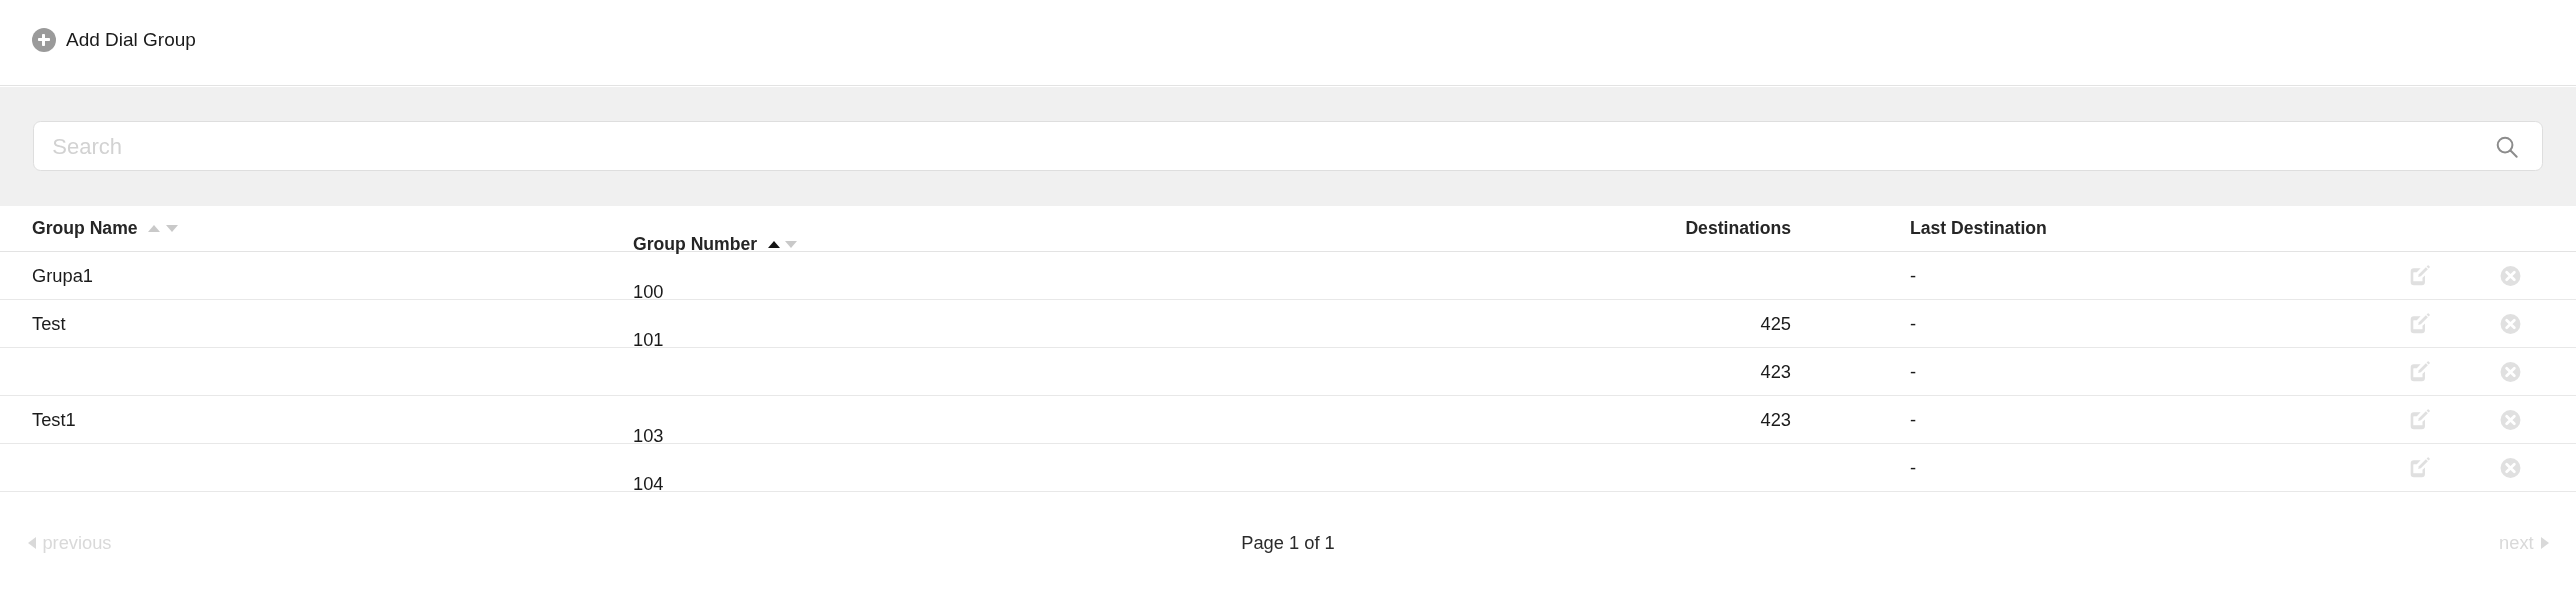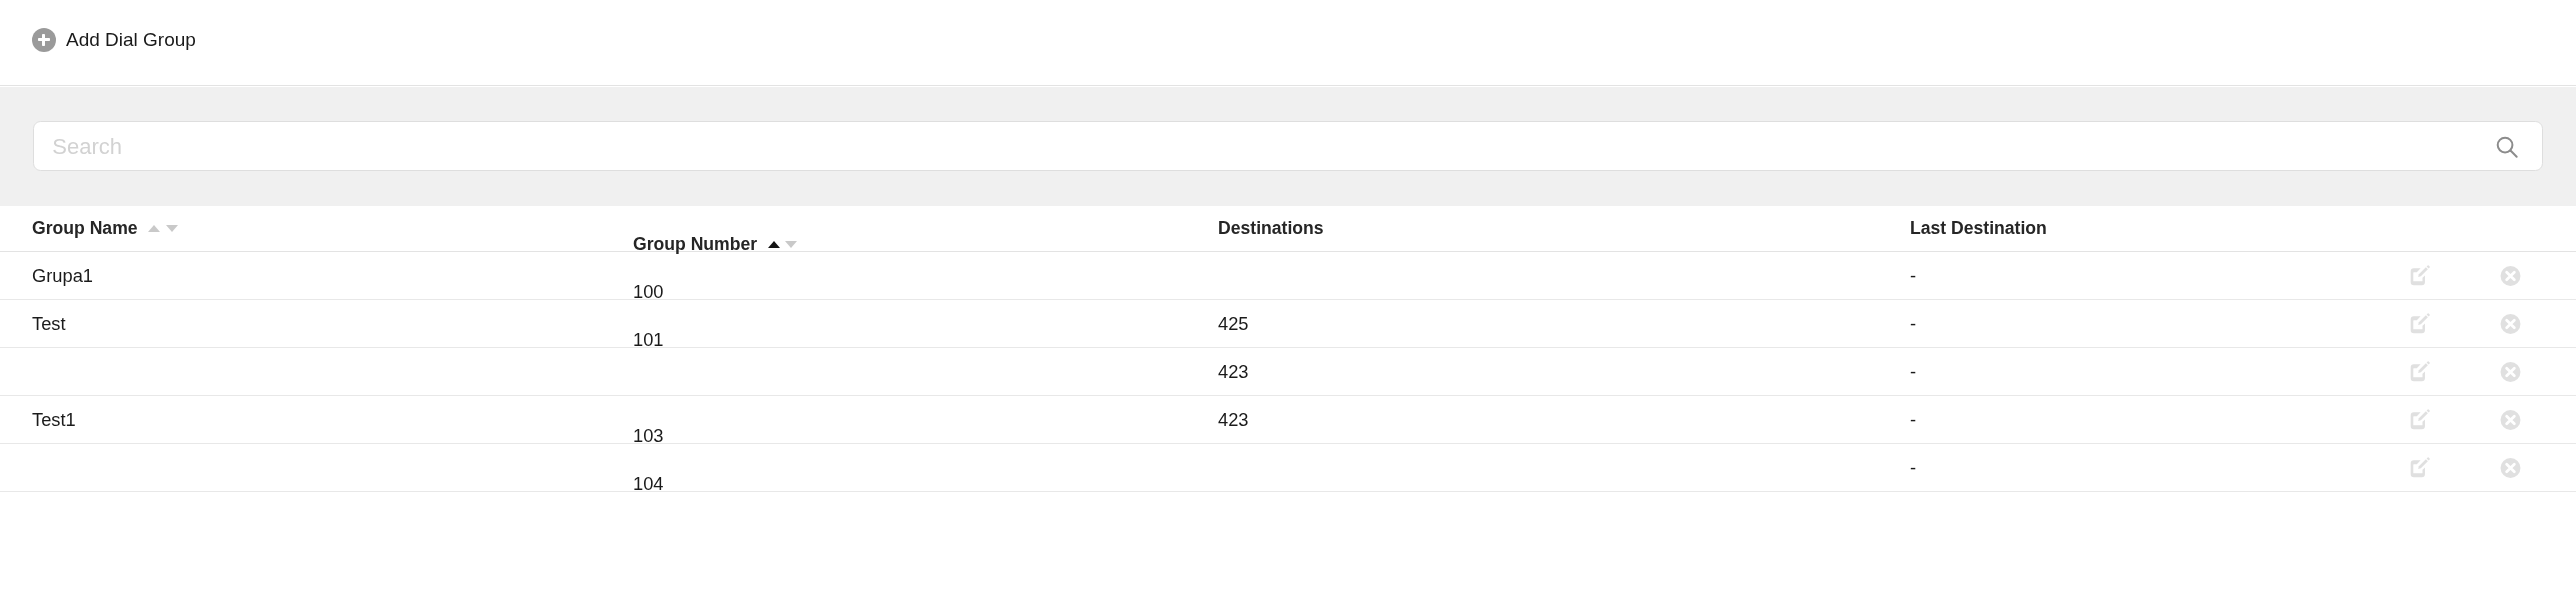--- a/index.html
+++ b/index.html
@@ -65,21 +65,21 @@
   .row.header { height:46px; border-bottom:0.8px solid #e3e3e3; }
   .row.header .cell { font-weight:bold; font-size:17.6px; color:#262626; }
 
   .cell {
     position:absolute; top:0; height:100%;
     display:flex; align-items:center;
     font-size:18.3px; color:#1b1b1b; white-space:nowrap;
   }
   .c-name { left:32px;   width:588px; }
   .c-num  { left:633px;  width:573px;margin-top:16px; }
-  .c-dest { left:1218px; width:573px; }
+  .c-dest { left:1218px; width:573px;justify-content:flex-end; }
   .c-last { left:1910px; width:581px; }
 
   .sort { display:inline-flex; align-items:center; gap:5.3px; margin-left:10.7px; }
   .caret { width:0; height:0; border-left:6.9px solid transparent; border-right:6.9px solid transparent; display:block; }
   .caret.up   { border-bottom:7.6px solid #c9c9c9; }
   .caret.down { border-top:7.6px solid #c9c9c9; }
   .caret.up.active   { border-bottom-color:#141414; }
 
   
   .actions { position:absolute; right:0; top:0; height:100%; width:199px; }
@@ -251,15 +251,28 @@
           <svg width="23" height="23" viewBox="0 0 30 30">
             <circle cx="15" cy="15" r="13" fill="#e0e0e0"></circle>
             <path d="M10 10 L20 20 M20 10 L10 20" stroke="#ffffff" stroke-width="3.6" stroke-linecap="round"></path>
           </svg>
         </span>
       </div>
     </div>
 
   </div>
 
+  <div class="footer">
+    <div class="pg pg-prev">
+      <i class="tri left"></i>
+      <span>previous</span>
+    </div>
+    <div class="pg pg-info">
+      <span>Page 1 of 1</span>
+    </div>
+    <div class="pg pg-next">
+      <span>next</span>
+      <i class="tri right"></i>
+    </div>
+  </div>
 
 </div>
 
 
 </body></html>

